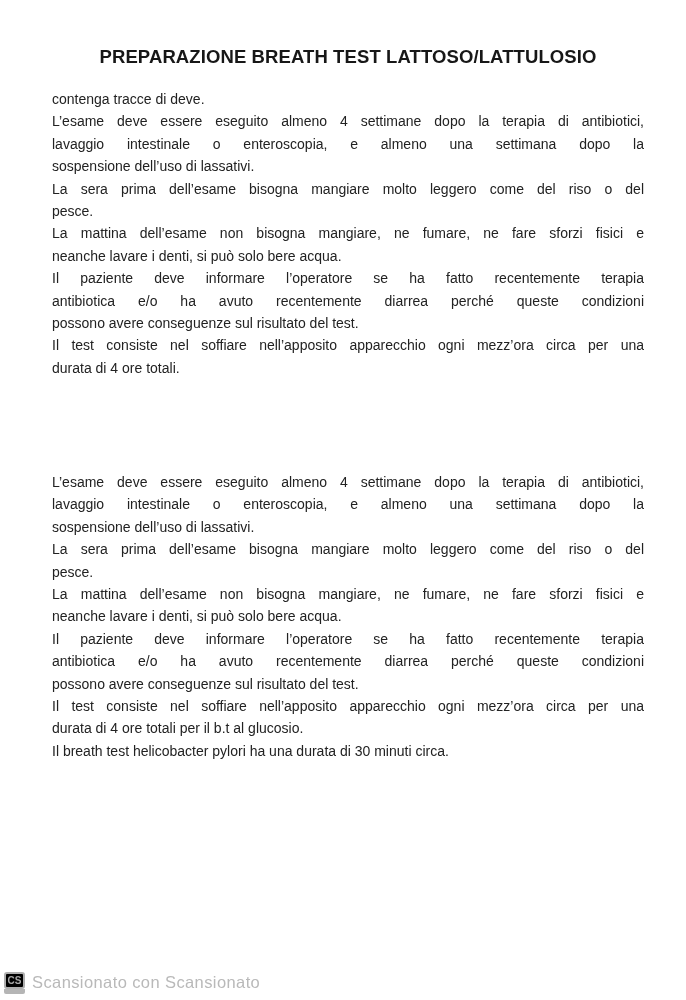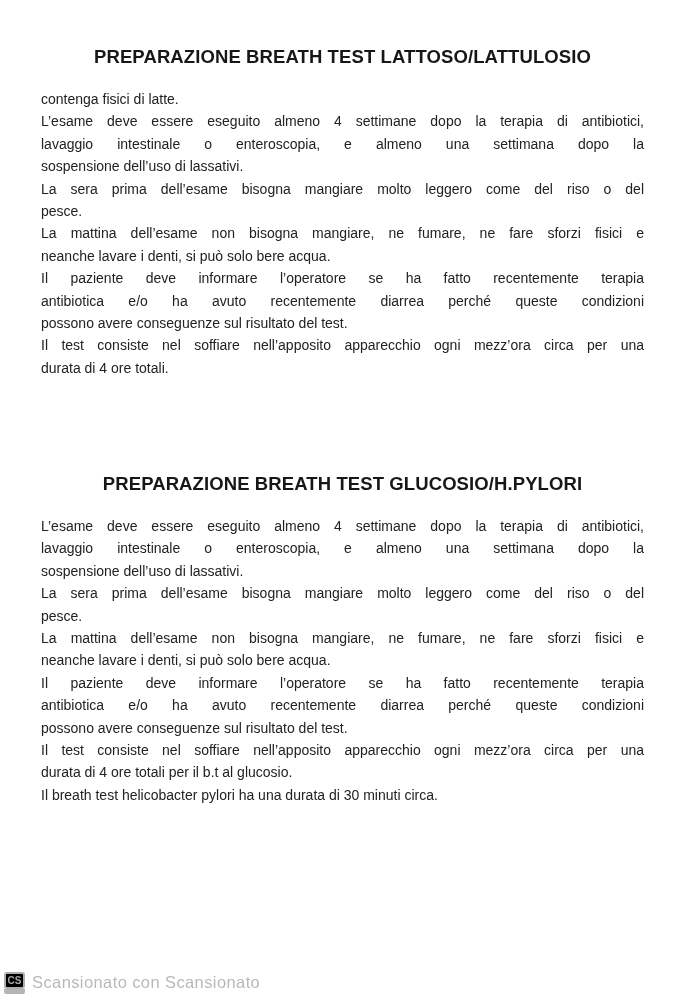--- a/index.html
+++ b/index.html
@@ -9,21 +9,21 @@
   body {
     width: 686px;
     height: 1000px;
     background: #ffffff;
     position: relative;
     overflow: hidden;
     font-family: "Liberation Sans", sans-serif;
     color: #1f1f1f;
   }
   .page-content {
-    padding: 44px 42px 0 41px;
+    padding: 44px 42px 0 52px;
   }
   .doc-section { display: block; }
   .doc-section + .doc-section { margin-top: 92px; }
   .doc-title {
     text-align: center;
     font-weight: bold;
     font-size: 18.5px;
     line-height: 26px;
     color: #171717;
     margin: 0 0 18px 0;
@@ -85,38 +85,37 @@
   }
 </style>
 </head>
 <body>
 
 <div class="page-content">
 
   <section class="doc-section">
     <h1 class="doc-title">PREPARAZIONE BREATH TEST LATTOSO/LATTULOSIO</h1>
     <div class="doc-body">
-        <div class="doc-line last">contenga fisici di latte.</div>
+        <div class="doc-line last">contenga tracce di deve.</div>
         <div class="doc-line">L’esame deve essere eseguito almeno 4 settimane dopo la terapia di antibiotici,</div>
         <div class="doc-line">lavaggio intestinale o enteroscopia, e almeno una settimana dopo la</div>
         <div class="doc-line last">sospensione dell’uso di lassativi.</div>
         <div class="doc-line">La sera prima dell’esame bisogna mangiare molto leggero come del riso o del</div>
         <div class="doc-line last">pesce.</div>
         <div class="doc-line">La mattina dell’esame non bisogna mangiare, ne fumare, ne fare sforzi fisici e</div>
         <div class="doc-line last">neanche lavare i denti, si può solo bere acqua.</div>
         <div class="doc-line">Il paziente deve informare l’operatore se ha fatto recentemente terapia</div>
         <div class="doc-line">antibiotica e/o ha avuto recentemente diarrea perché queste condizioni</div>
         <div class="doc-line last">possono avere conseguenze sul risultato del test.</div>
         <div class="doc-line">Il test consiste nel soffiare nell’apposito apparecchio ogni mezz’ora circa per una</div>
         <div class="doc-line last">durata di 4 ore totali.</div>
       </div>
   </section>
 
   <section class="doc-section">
-    <h1 class="doc-title">PREPARAZIONE BREATH TEST GLUCOSIO/H.PYLORI</h1>
     <div class="doc-body">
         <div class="doc-line">L’esame deve essere eseguito almeno 4 settimane dopo la terapia di antibiotici,</div>
         <div class="doc-line">lavaggio intestinale o enteroscopia, e almeno una settimana dopo la</div>
         <div class="doc-line last">sospensione dell’uso di lassativi.</div>
         <div class="doc-line">La sera prima dell’esame bisogna mangiare molto leggero come del riso o del</div>
         <div class="doc-line last">pesce.</div>
         <div class="doc-line">La mattina dell’esame non bisogna mangiare, ne fumare, ne fare sforzi fisici e</div>
         <div class="doc-line last">neanche lavare i denti, si può solo bere acqua.</div>
         <div class="doc-line">Il paziente deve informare l’operatore se ha fatto recentemente terapia</div>
         <div class="doc-line">antibiotica e/o ha avuto recentemente diarrea perché queste condizioni</div>

